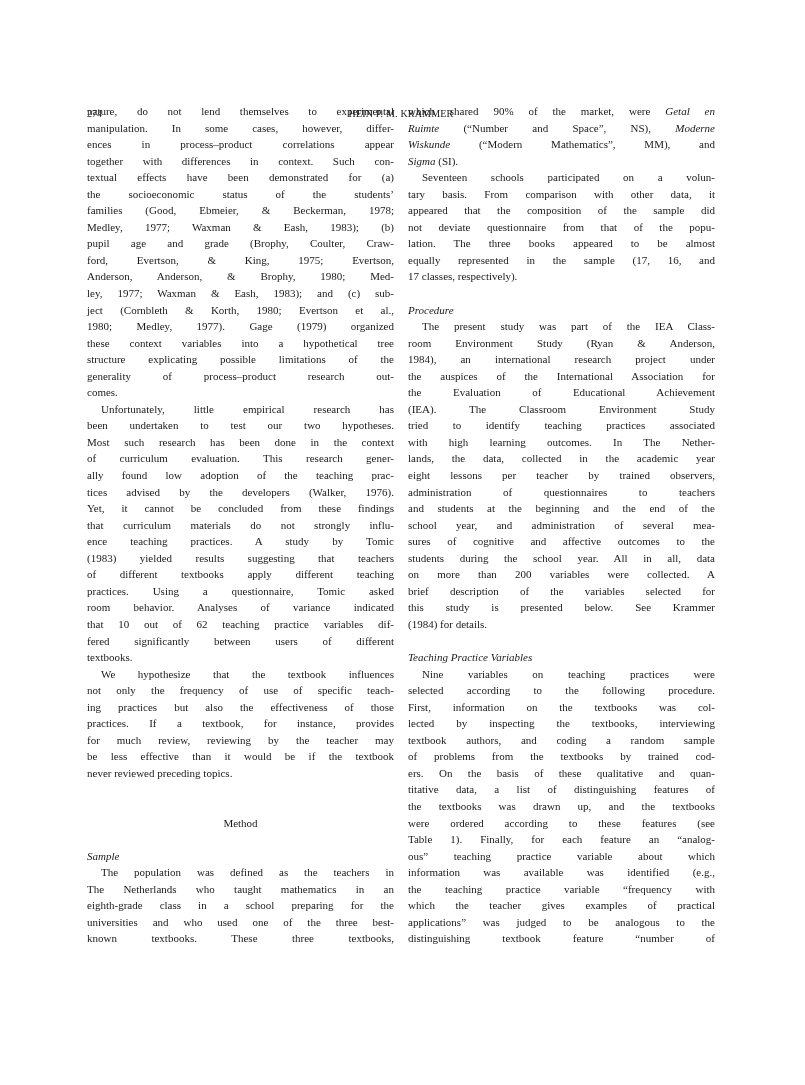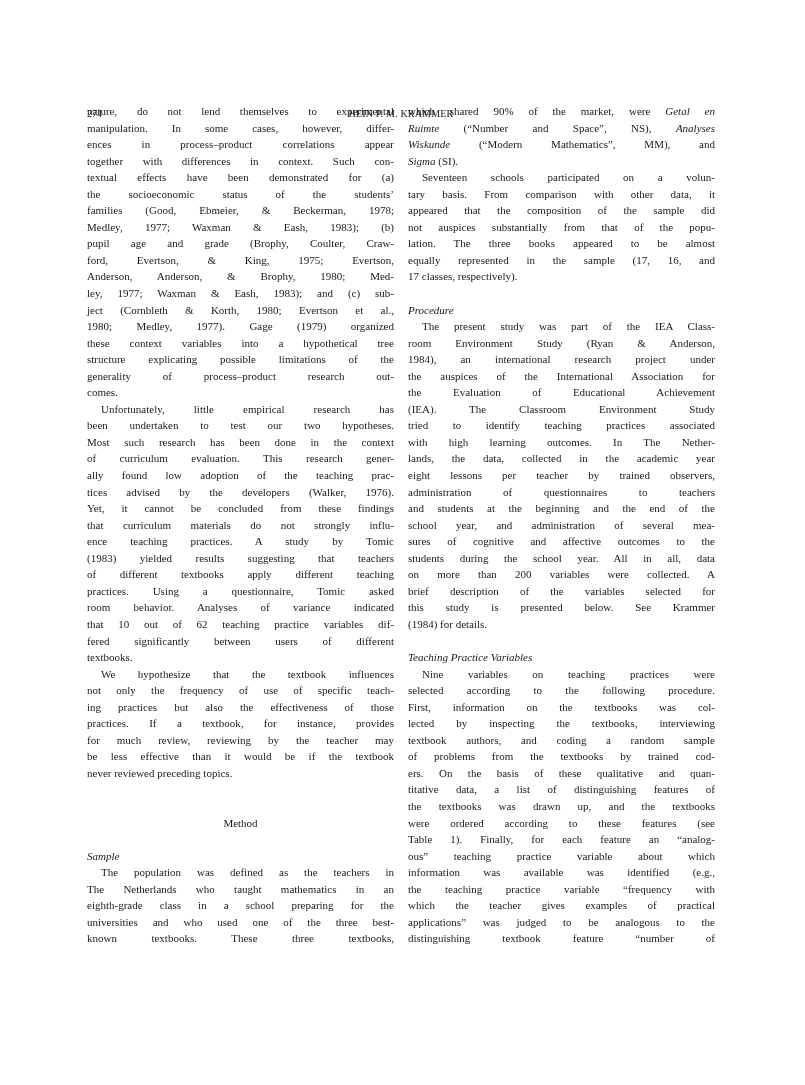--- a/index.html
+++ b/index.html
@@ -98,29 +98,29 @@
     <span class="line">The Netherlands who taught mathematics in an</span>
     <span class="line">eighth-grade class in a school preparing for the</span>
     <span class="line">universities and who used one of the three best-</span>
     <span class="line">known textbooks. These three textbooks,</span>
   </div>
 </div>
 
 <div class="column col-right">
   <div>
     <span class="line"><span>which shared 90% of the market, were </span><i>Getal en</i></span>
-    <span class="line"><i>Ruimte</i><span> (“Number and Space”, NS), </span><i>Analyses</i></span>
+    <span class="line"><i>Ruimte</i><span> (“Number and Space”, NS), </span><i>Moderne</i></span>
     <span class="line"><i>Wiskunde</i><span> (“Modern Mathematics”, MM), and</span></span>
     <span class="line last"><i>Sigma</i><span> (SI).</span></span>
   </div>
   <div>
     <span class="line indent">Seventeen schools participated on a volun-</span>
     <span class="line">tary basis. From comparison with other data, it</span>
     <span class="line">appeared that the composition of the sample did</span>
-    <span class="line">not auspices substantially from that of the popu-</span>
+    <span class="line">not deviate questionnaire from that of the popu-</span>
     <span class="line">lation. The three books appeared to be almost</span>
     <span class="line">equally represented in the sample (17, 16, and</span>
     <span class="line last">17 classes, respectively).</span>
   </div>
   <span class="blank"></span>
   <span class="subheading">Procedure</span>
   <div>
     <span class="line indent">The present study was part of the IEA Class-</span>
     <span class="line">room Environment Study (Ryan &amp; Anderson,</span>
     <span class="line">1984), an international research project under</span>

